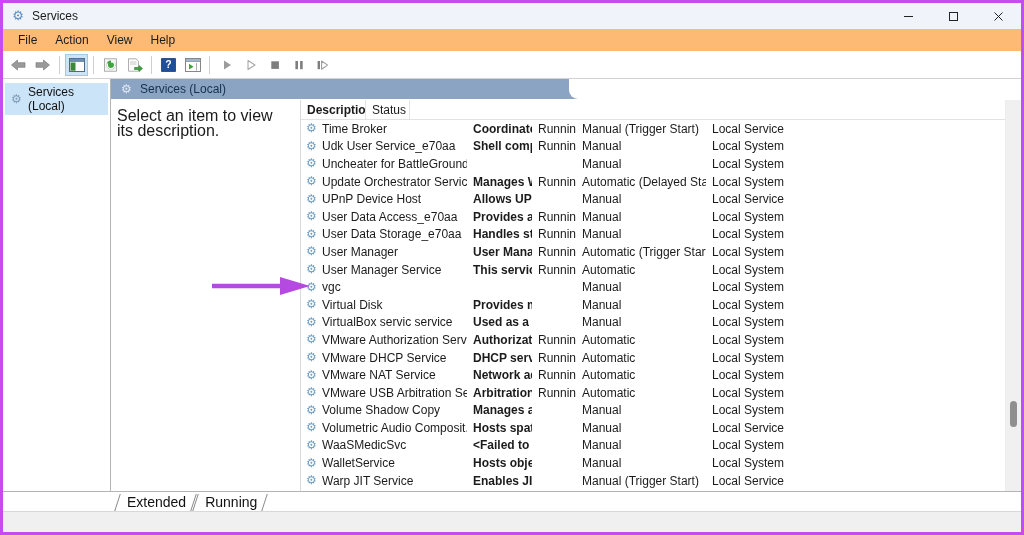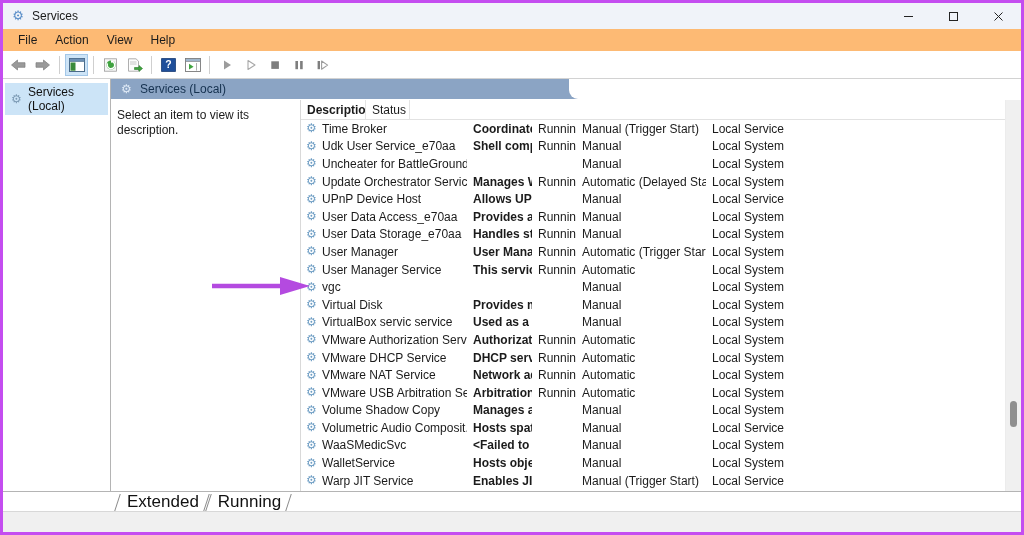--- a/index.html
+++ b/index.html
@@ -200,21 +200,21 @@
   }
   #desc-pane {
     width: 190px;
     min-width: 190px;
     box-sizing: border-box;
     padding: 8px 8px 0 6px;
     background: #ffffff;
     border-right: 1px solid #d9d9d9;
   }
   #desc-text {
-    font-size: 12px;
+    font-size: 16px;
     color: #1b1b1b;
     line-height: 15px;
   }
 
   #list-pane {
     flex: 1;
     min-width: 0;
     display: flex;
     flex-direction: column;
     background: #ffffff;
@@ -327,21 +327,21 @@
     box-sizing: border-box;
     position: relative;
   }
   #tabstrip-inner {
     display: flex;
     align-items: flex-end;
     height: 20px;
     padding-left: 6px;
   }
   .vtab {
-    font-size: 17px;
+    font-size: 14px;
     color: #111;
     height: 18px;
     line-height: 18px;
     padding: 0 9px 0 10px;
     position: relative;
     cursor: default;
   }
   .vtab::before {
     content: "";
     position: absolute;

